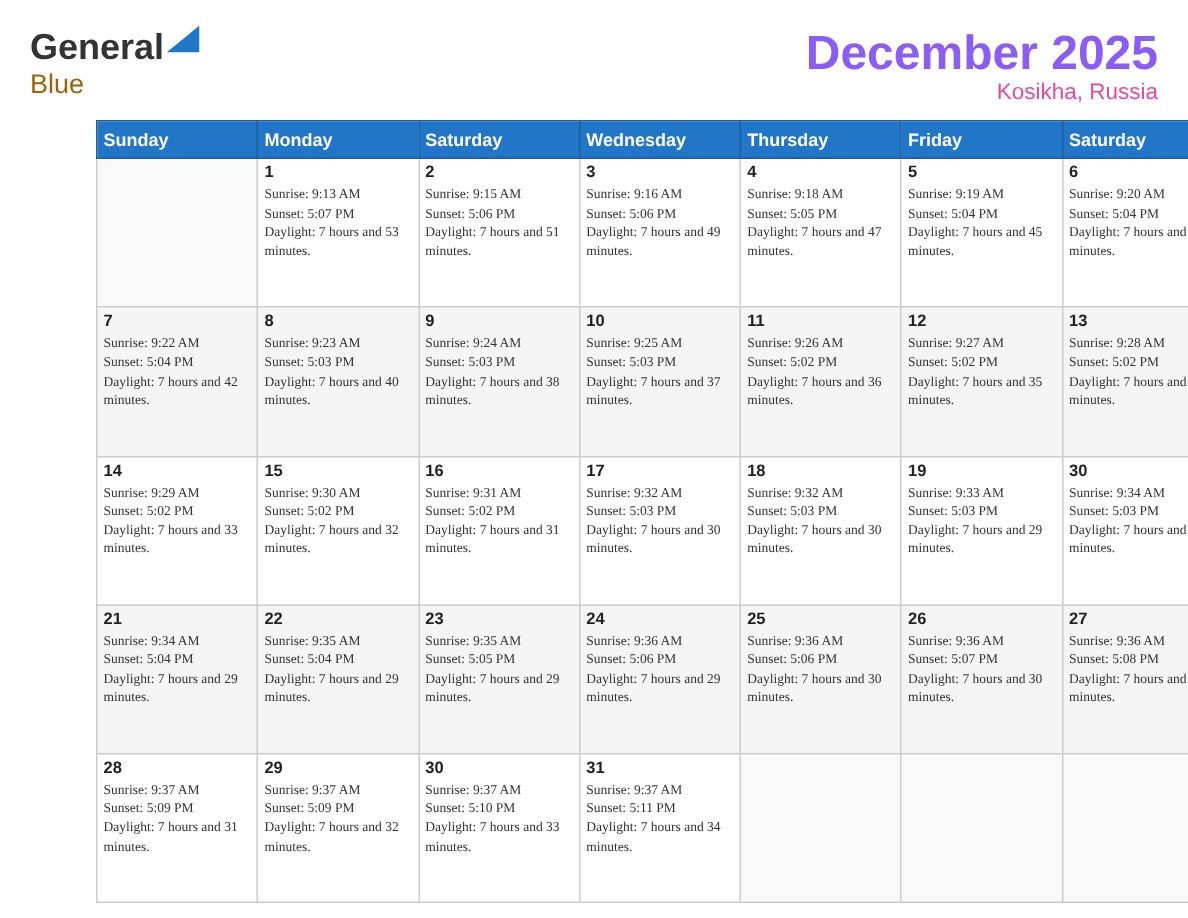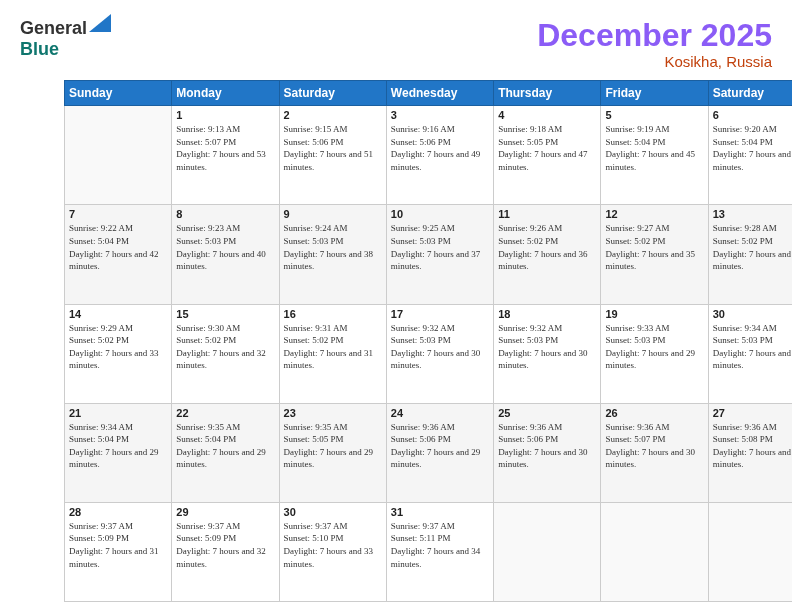--- a/index.html
+++ b/index.html
@@ -33,21 +33,21 @@
       text-align: right;
     }
     .month-title {
       font-size: 32px;
       font-weight: bold;
       color: #8b5cf6;
       line-height: 1.1;
     }
     .location {
       font-size: 15px;
-      color: #c2410c;
+      color: #ec4899;
     }
     .calendar {
       flex: 1;
       border: 1px solid #ccc;
       border-collapse: collapse;
       width: 100%;
       table-layout: fixed;
       margin-left: 44px;
     }
     .calendar th {
@@ -95,27 +95,27 @@
     }
   </style>
 </head>
 <body>
 
 <div class="page">
   <div class="header">
     <div class="logo">
       <div>
         <div style="display:flex;align-items:center;">
-          <span class="logo-general" style="font-size:18px;font-weight:bold;color:#333;">General</span>
+          <span class="logo-general" style="font-size:24px;font-weight:bold;color:#333;">General</span>
           <svg width="22" height="18" viewBox="0 0 22 18" style="margin-left:2px;margin-top:-12px;">
             <polygon points="0,18 22,0 22,18" fill="#2176c7"></polygon>
           </svg>
         </div>
         <div>
-          <span class="logo-blue" style="font-size:18px;font-weight:bold;color:#0f766e;">Blue</span>
+          <span class="logo-blue" style="font-size:18px;font-weight:normal;color:#a16207;">Blue</span>
         </div>
       </div>
     </div>
     <div class="title-block">
       <div class="month-title">December 2025</div>
       <div class="location">Kosikha, Russia</div>
     </div>
   </div>
 
   <table class="calendar">

